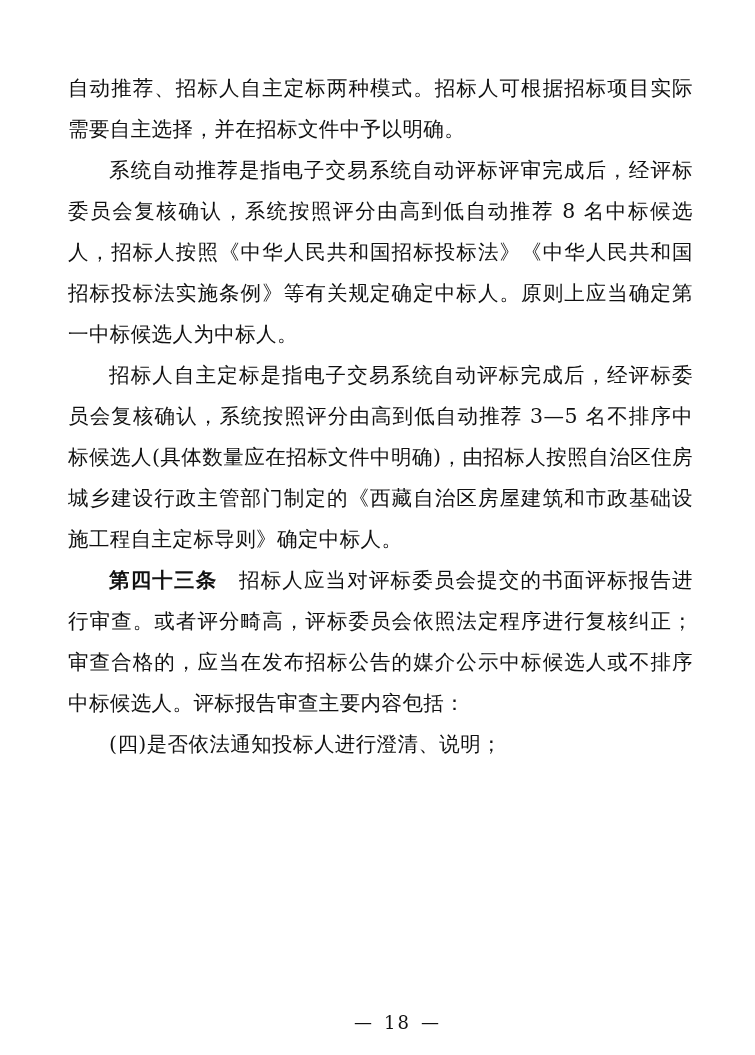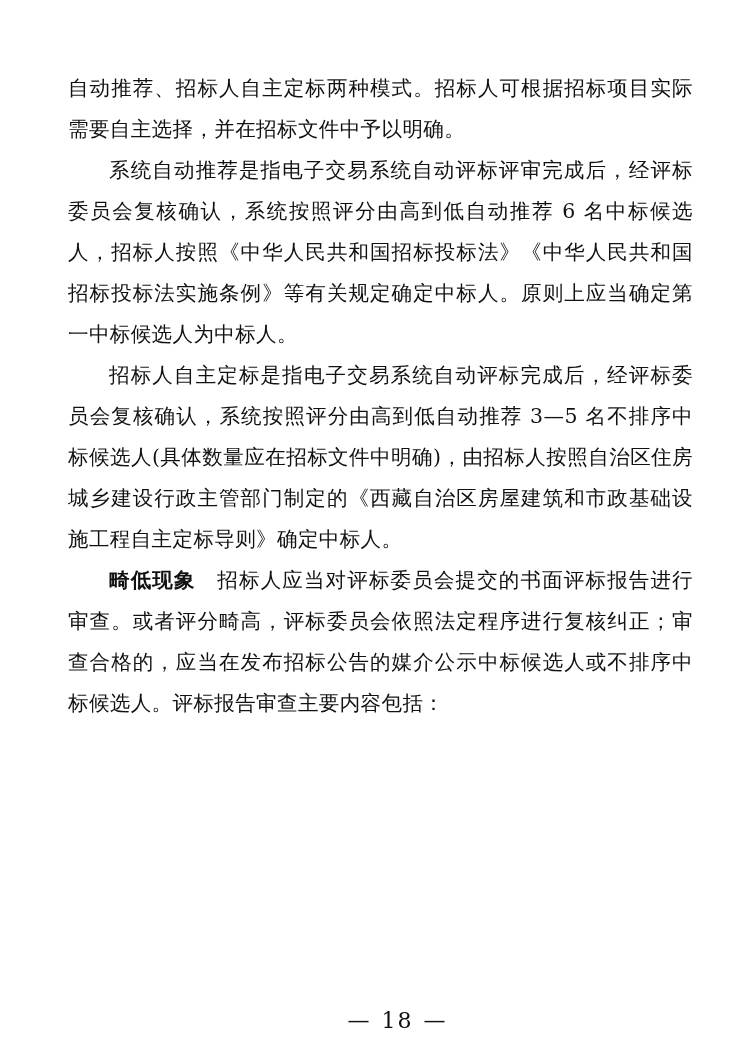--- a/index.html
+++ b/index.html
@@ -38,50 +38,51 @@
   }
   .bold-lead {
     font-weight: bold;
   }
   .footer {
     position: absolute;
     left: 0;
     right: 0;
     bottom: 22px;
     text-align: center;
-    font-size: 22px;
+    font-size: 18px;
     color: #111111;
     letter-spacing: 2px;
     padding-left: 40px;
   }
   .footer .dash {
     display: inline-block;
     padding: 0 10px;
   }
   .pagenum {
     display: inline-block;
   }
 </style>
 </head>
 <body>
 
 <div class="page">
   <div class="body-text">
 
     <p class="para">自动推荐、招标人自主定标两种模式。招标人可根据招标项目实际需要自主选择，并在招标文件中予以明确。</p>
 
-    <p class="para indent2">系统自动推荐是指电子交易系统自动评标评审完成后，经评标委员会复核确认，系统按照评分由高到低自动推荐 6 名中标候选人，招标人按照《中华人民共和国招标投标法》《中华人民共和国招标投标法实施条例》等有关规定确定中标人。原则上应当确定第一中标候选人为中标人。</p>
+    <p class="para indent2">系统自动推荐是指电子交易系统自动评标评审完成后，经评标委员会复核确认，系统按照评分由高到低自动推荐 8 名中标候选人，招标人按照《中华人民共和国招标投标法》《中华人民共和国招标投标法实施条例》等有关规定确定中标人。原则上应当确定第一中标候选人为中标人。</p>
 
     <p class="para indent2">招标人自主定标是指电子交易系统自动评标完成后，经评标委员会复核确认，系统按照评分由高到低自动推荐 3—5 名不排序中标候选人(具体数量应在招标文件中明确)，由招标人按照自治区住房城乡建设行政主管部门制定的《西藏自治区房屋建筑和市政基础设施工程自主定标导则》确定中标人。</p>
 
-    <p class="para indent2"><span class="bold-lead">畸低现象</span><span>　</span><span>招标人应当对评标委员会提交的书面评标报告进行审查。或者评分畸高，评标委员会依照法定程序进行复核纠正；审查合格的，应当在发布招标公告的媒介公示中标候选人或不排序中标候选人。评标报告审查主要内容包括：</span></p>
+    <p class="para indent2"><span class="bold-lead">第四十三条</span><span>　</span><span>招标人应当对评标委员会提交的书面评标报告进行审查。或者评分畸高，评标委员会依照法定程序进行复核纠正；审查合格的，应当在发布招标公告的媒介公示中标候选人或不排序中标候选人。评标报告审查主要内容包括：</span></p>
 
 
 
 
+    <p class="para indent2">(四)是否依法通知投标人进行澄清、说明；</p>
 
 
   </div>
 
   <div class="footer">
     <span class="dash">—</span><span class="pagenum">18</span><span class="dash">—</span>
   </div>
 </div>
 
 </body></html>

